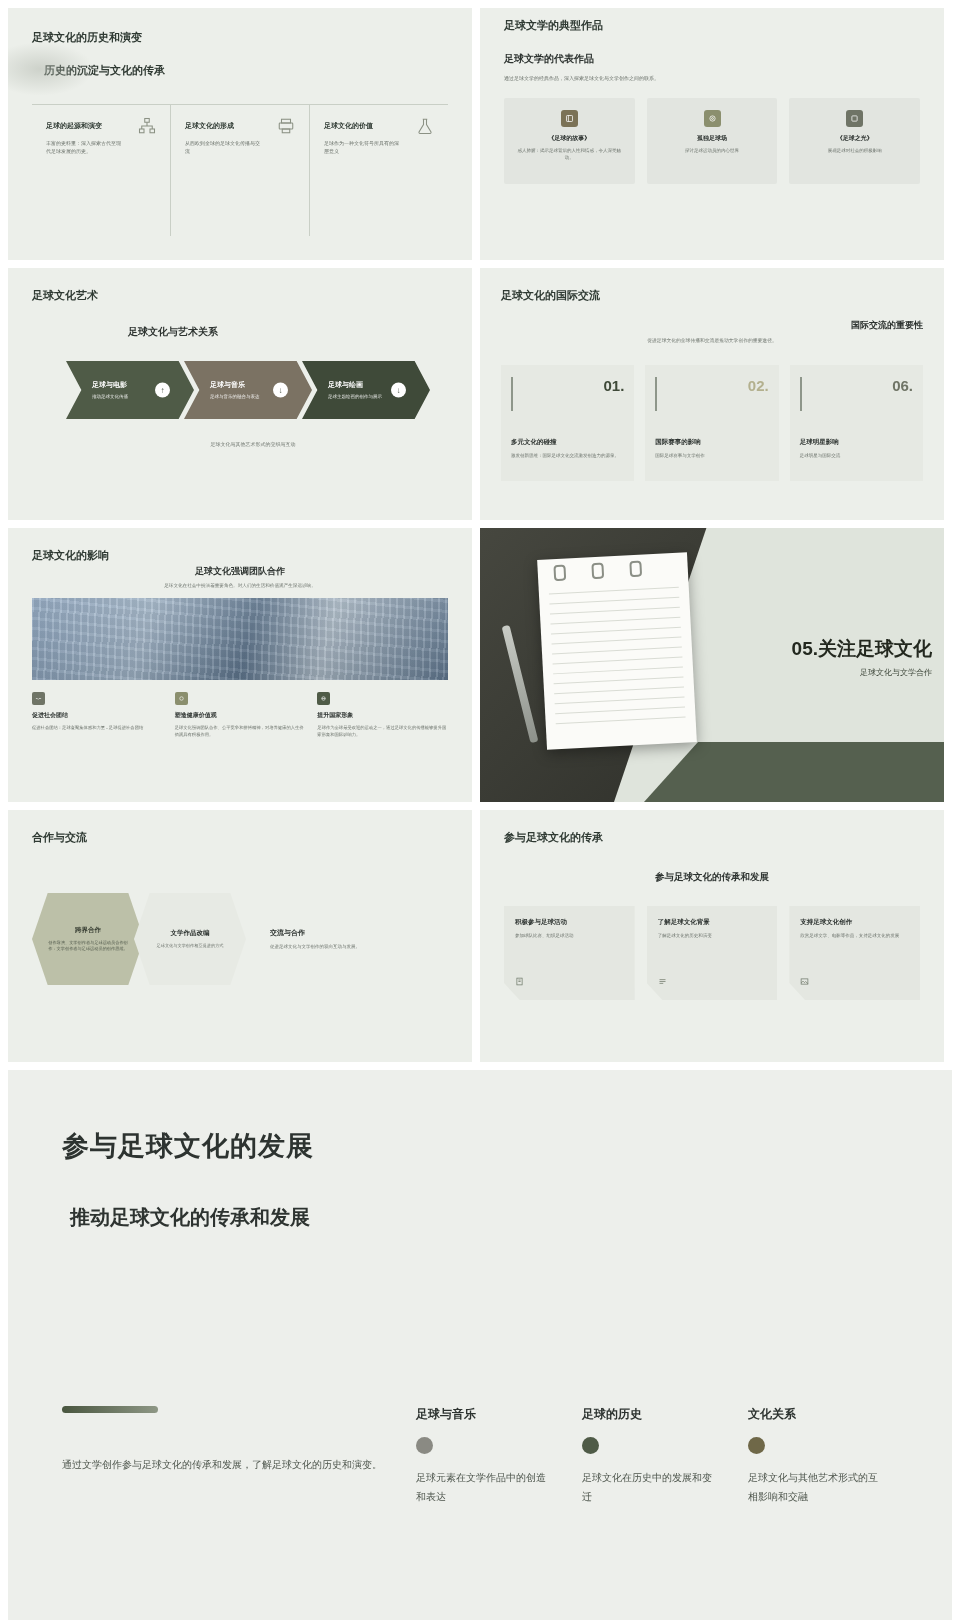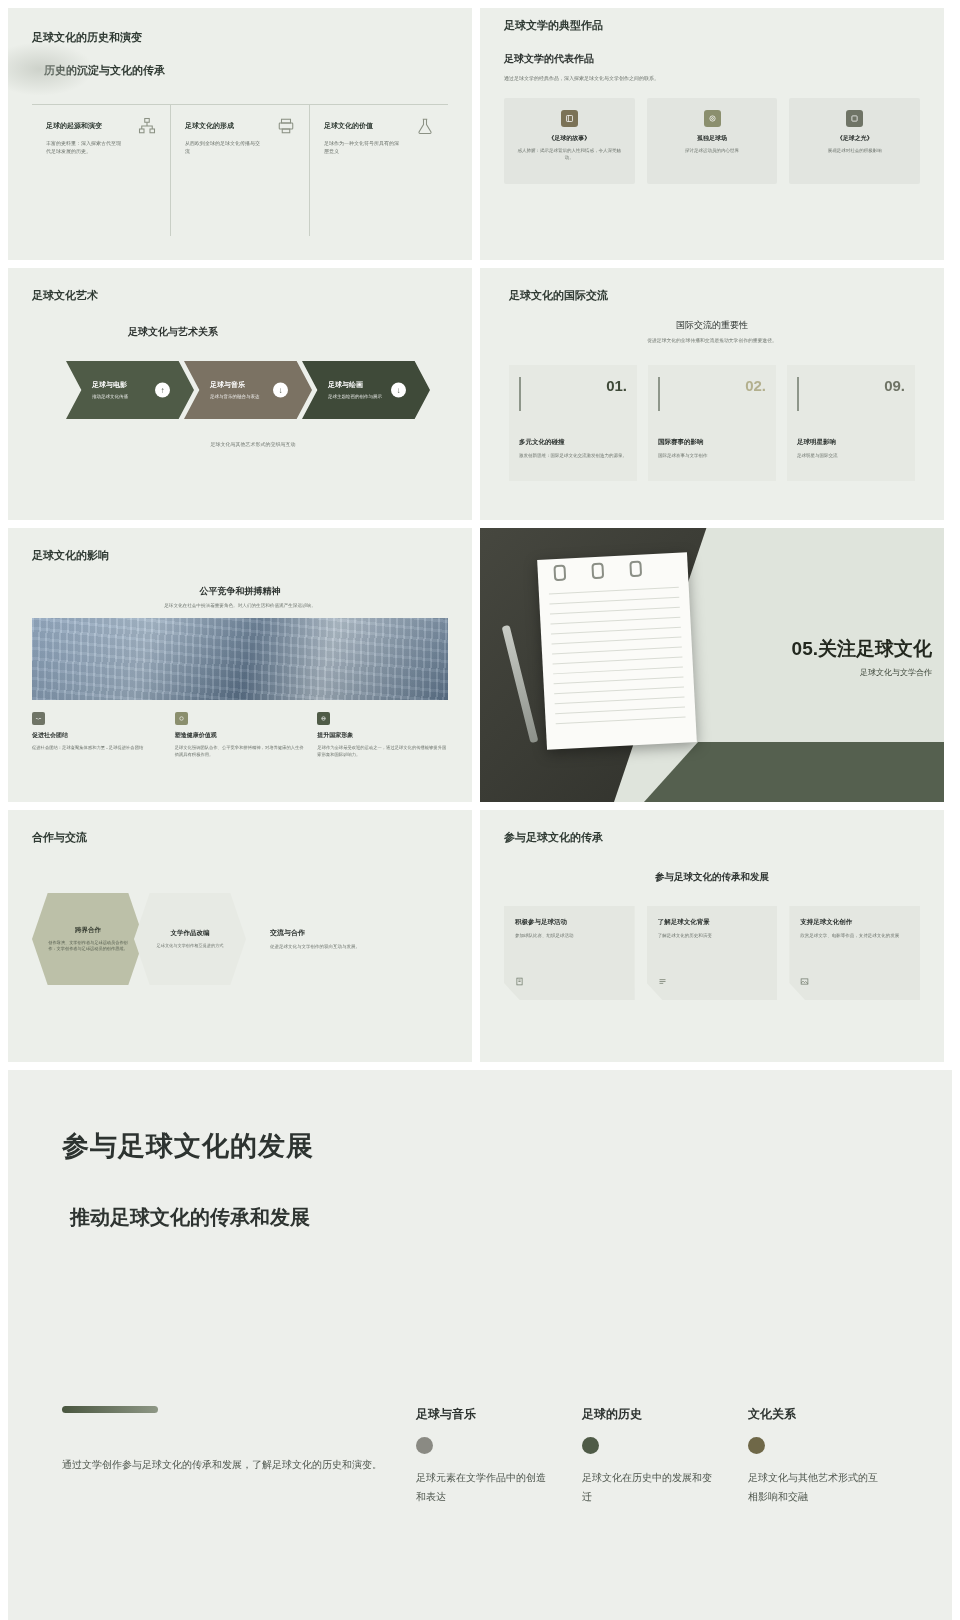--- a/index.html
+++ b/index.html
@@ -69,34 +69,34 @@
   .s3 .arrow h5 { font-size: 7px; font-weight: bold; margin-bottom: 4px; }
   .s3 .arrow p { font-size: 4.5px; opacity: .9; line-height: 1.4; width: 72px; }
   .s3 .badge {
     position: absolute; right: 24px; top: 50%; transform: translateY(-50%);
     width: 15px; height: 15px; border-radius: 50%; background: #fff;
     display: flex; align-items: center; justify-content: center; font-size: 8px; color: #4a5347;
   }
   .s3 .foot { text-align: center; font-size: 5px; color: #6a716a; margin-top: 22px; margin-left: 26px; }
 
   
-  .s4 { padding: 20px 29px; }
+  .s4 { padding: 20px 21px; }
   .s4 h2 { margin-bottom: 16px; }
-  .s4 h3 { font-size: 9px; font-weight: normal; text-align: center; margin-bottom: 5px; }
+  .s4 h3 { font-size: 9px; font-weight: bold; text-align: right; margin-bottom: 5px; }
   .s4 .lead { font-size: 4.8px; color: #6a716a; text-align: center; margin-bottom: 22px; }
   .s4 .cards { display: flex; gap: 11px; }
   .s4 .ncard { flex: 1; background: #e6e9e3; height: 116px; padding: 12px 10px; position: relative; }
   .s4 .ncard .bar { position: absolute; left: 10px; top: 12px; width: 2px; height: 34px; background: #8e968a; }
   .s4 .num { font-size: 15px; font-weight: bold; text-align: right; }
   .s4 .ncard h5 { font-size: 6.5px; font-weight: bold; margin-top: 44px; margin-bottom: 6px; }
   .s4 .ncard p { font-size: 4.5px; color: #6a716a; line-height: 1.5; }
 
   
   .s5 { padding: 20px 24px; }
-  .s5 h2 { margin-bottom: 22px; }
+  .s5 h2 { margin-bottom: 2px; }
   .s5 h3 { font-size: 9px; font-weight: bold; text-align: center; margin-bottom: 5px; }
   .s5 .lead { font-size: 4.6px; color: #6a716a; text-align: center; margin-bottom: 10px; }
   .s5 .photo {
     width: 100%; height: 82px; margin-bottom: 12px;
     background:
       linear-gradient(170deg, rgba(255,255,255,.22), rgba(0,0,0,.18)),
       linear-gradient(105deg, #7c98b6 0%, #9fb6cc 28%, #5d7894 52%, #b8c9d8 70%, #6f8aa6 100%);
       position: relative;
   }
   .s5 .photo:after {
@@ -310,30 +310,30 @@
         <p>激发创新思维：国际足球文化交流激发创造力的源泉。</p>
       </div>
       <div class="ncard">
         <span class="bar"></span>
         <div class="num" style="color:#b3b08e">02.</div>
         <h5>国际赛事的影响</h5>
         <p>国际足球赛事与文学创作</p>
       </div>
       <div class="ncard">
         <span class="bar"></span>
-        <div class="num" style="color:#6f7466">09.</div>
+        <div class="num" style="color:#6f7466">06.</div>
         <h5>足球明星影响</h5>
         <p>足球明星与国际交流</p>
       </div>
     </div>
   </div>
 
   <div class="slide s5 tall">
     <h2 class="title">足球文化的影响</h2>
-    <h3>公平竞争和拼搏精神</h3>
+    <h3>足球文化强调团队合作</h3>
     <p class="lead">足球文化在社会中扮演着重要角色。对人们的生活和价值观产生深远影响。</p>
     <div class="photo"></div>
     <div class="cols3">
       <div class="c">
         <span class="ib" style="background:#6f7466">
           <svg width="7" height="7" viewBox="0 0 24 24" fill="none" stroke="#fff" stroke-width="2">
               <path d="M3 12h5l3 3 3-3h7"></path>
             </svg>
         </span>
         <h5>促进社会团结</h5>

